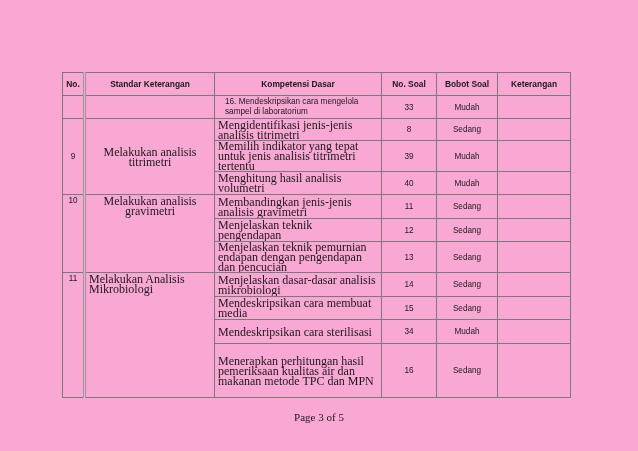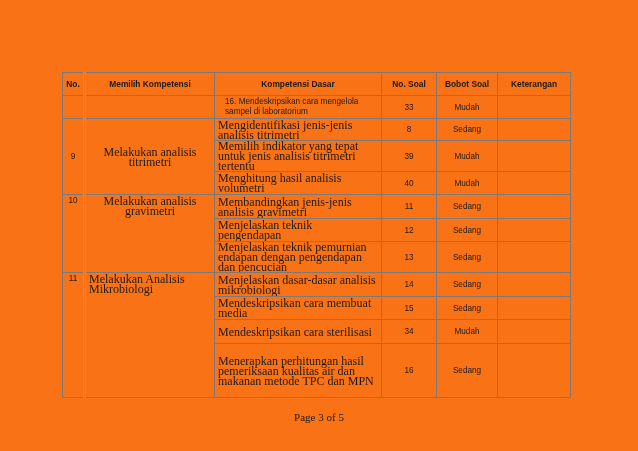--- a/index.html
+++ b/index.html
@@ -1,17 +1,17 @@
 <!DOCTYPE html>
 <html><head>
   <meta charset="utf-8">
   <style>
     html, body { margin: 0; padding: 0; background: #ffffff; }
     body { width: 638px; height: 451px; position: relative; overflow: hidden; }
-    .page { position: absolute; left: 0; top: 0; width: 638px; height: 451px; background: #f97316; }
+    .page { position: absolute; left: 0; top: 0; width: 638px; height: 451px; background: #f9a8d4; }
     table.kisi {
       position: absolute; left: 62px; top: 72px;
       border-collapse: collapse;
       table-layout: fixed;
       width: 508px;
     }
     table.kisi td, table.kisi th {
       border: 1px solid #7a7a7a;
       padding: 0 3px;
       color: #1a1a1a;
@@ -48,21 +48,21 @@
       <col style="width:22px">
       <col style="width:130px">
       <col style="width:167px">
       <col style="width:55px">
       <col style="width:61px">
       <col style="width:73px">
     </colgroup>
     <thead>
       <tr>
         <th class="c-no">No.</th>
-        <th>Memilih Kompetensi</th>
+        <th>Standar Keterangan</th>
         <th>Kompetensi Dasar</th>
         <th>No. Soal</th>
         <th>Bobot Soal</th>
         <th>Keterangan</th>
       </tr>
     </thead>
     <tbody>
 
       <tr style="height:23px">
         <td class="c-no"></td>

